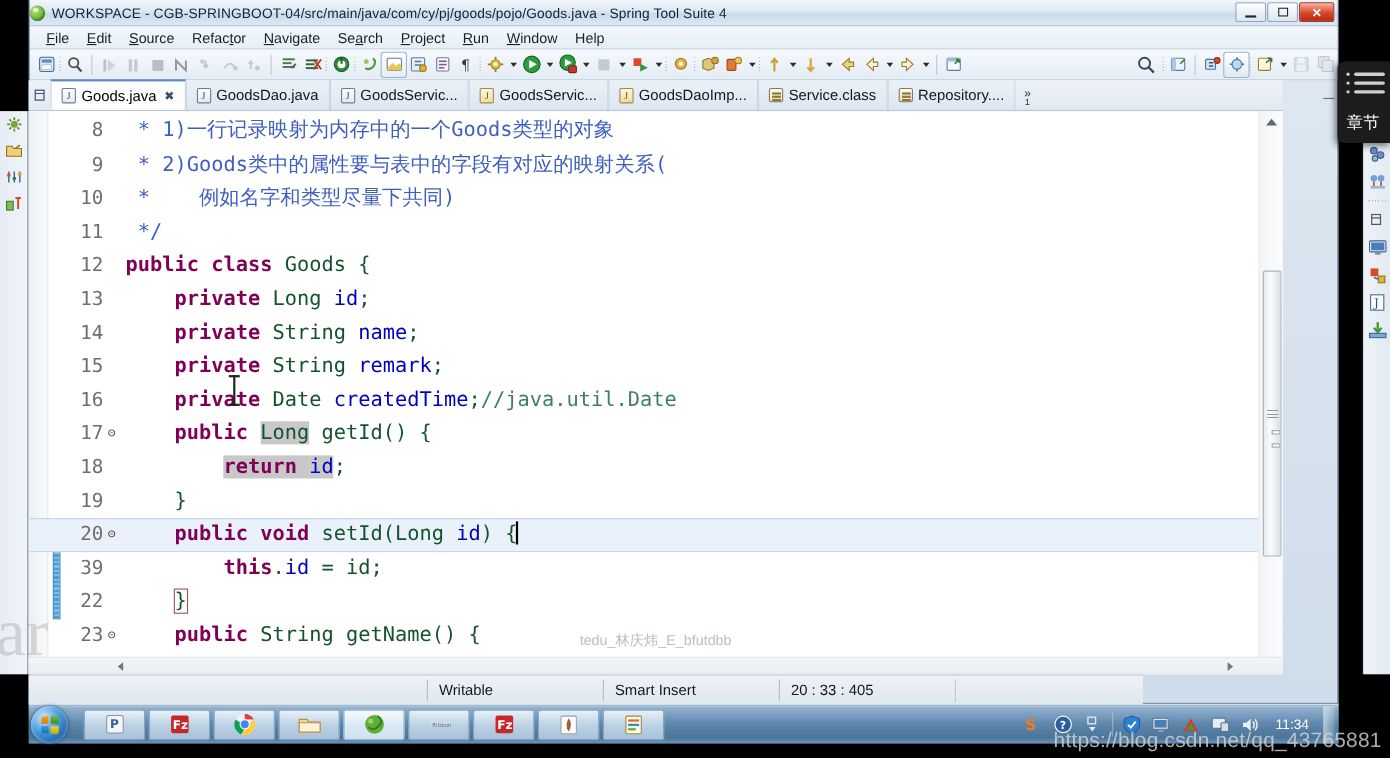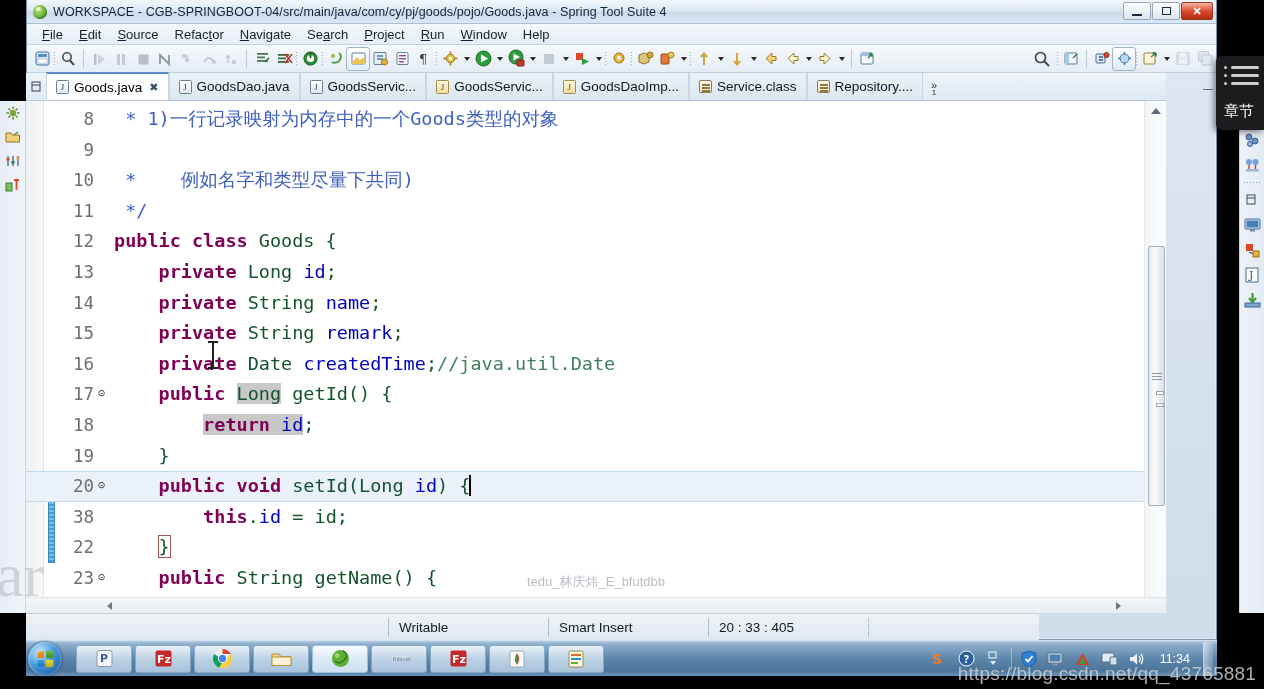--- a/index.html
+++ b/index.html
@@ -16,21 +16,21 @@
     position:absolute; left:26px; top:0px; width:1191px; height:640px;
     background: linear-gradient(#dfe8f2,#cfdcea);
     border:1px solid #7a93ae;
     border-top:none;
     box-shadow: 0 0 0 1px rgba(255,255,255,.3) inset;
   }
   .titlebar {
     position:absolute; left:0; top:0; width:100%; height:24px;
     background: linear-gradient(#f2f6fb 0%, #dde8f4 45%, #cbdaea 55%, #dce8f5 100%);
     border-bottom:1px solid #a8bed3;
-    display:flex; align-items:center; padding-left:6px;
+    display:flex; align-items:center; 
   }
   .app-icon {
     width:14px;height:14px;margin-right:6px;border-radius:50%;
     background: radial-gradient(circle at 35% 32%, #b9e37d 0%, #6fbb3a 55%, #2e7d18 100%);
     box-shadow: inset -1px -1px 2px rgba(0,0,0,.3);
     position:relative;
   }
   .app-icon:after{content:"";position:absolute;left:3px;top:2px;width:5px;height:4px;border-radius:50%;background:rgba(255,255,255,.65);}
   .title-text {
     font-size:12.5px; color:#11243a; white-space:nowrap; letter-spacing:.1px;
@@ -724,20 +724,21 @@
 
     <div class="codearea">
 
       <div class="cl">
         <span class="ln">8</span>
         <span class="src"><span class="pl"> </span><span class="cmt">* 1)一行记录映射为内存中的一个Goods类型的对象</span></span>
       </div>
 
       <div class="cl">
         <span class="ln">9</span>
+        <span class="src"><span class="pl"> </span><span class="cmt">* 2)Goods类中的属性要与表中的字段有对应的映射关系(</span></span>
       </div>
 
       <div class="cl">
         <span class="ln">10</span>
         <span class="src"><span class="pl"> </span><span class="cmt">*    例如名字和类型尽量下共同)</span></span>
       </div>
 
       <div class="cl">
         <span class="ln">11</span>
         <span class="src"><span class="pl"> </span><span class="cmt">*/</span></span>
@@ -784,21 +785,21 @@
         <span class="src"><span class="pl">    }</span></span>
       </div>
 
       <div class="cl cur">
         <span class="ln">20</span>
         <span class="fold"></span>
         <span class="src"><span class="pl">    </span><span class="kw">public void </span><span class="pl">setId(Long </span><span class="fld">id</span><span class="pl">) {</span><span class="caret"></span></span>
       </div>
 
       <div class="cl">
-        <span class="ln">38</span>
+        <span class="ln">39</span>
         <span class="src"><span class="pl">        </span><span class="kw">this</span><span class="pl">.</span><span class="fld">id</span><span class="pl"> = id;</span></span>
       </div>
 
       <div class="cl">
         <span class="ln">22</span>
         <span class="src"><span class="pl">    </span><span class="pl bracketbox">}</span></span>
       </div>
 
       <div class="cl">
         <span class="ln">23</span>

